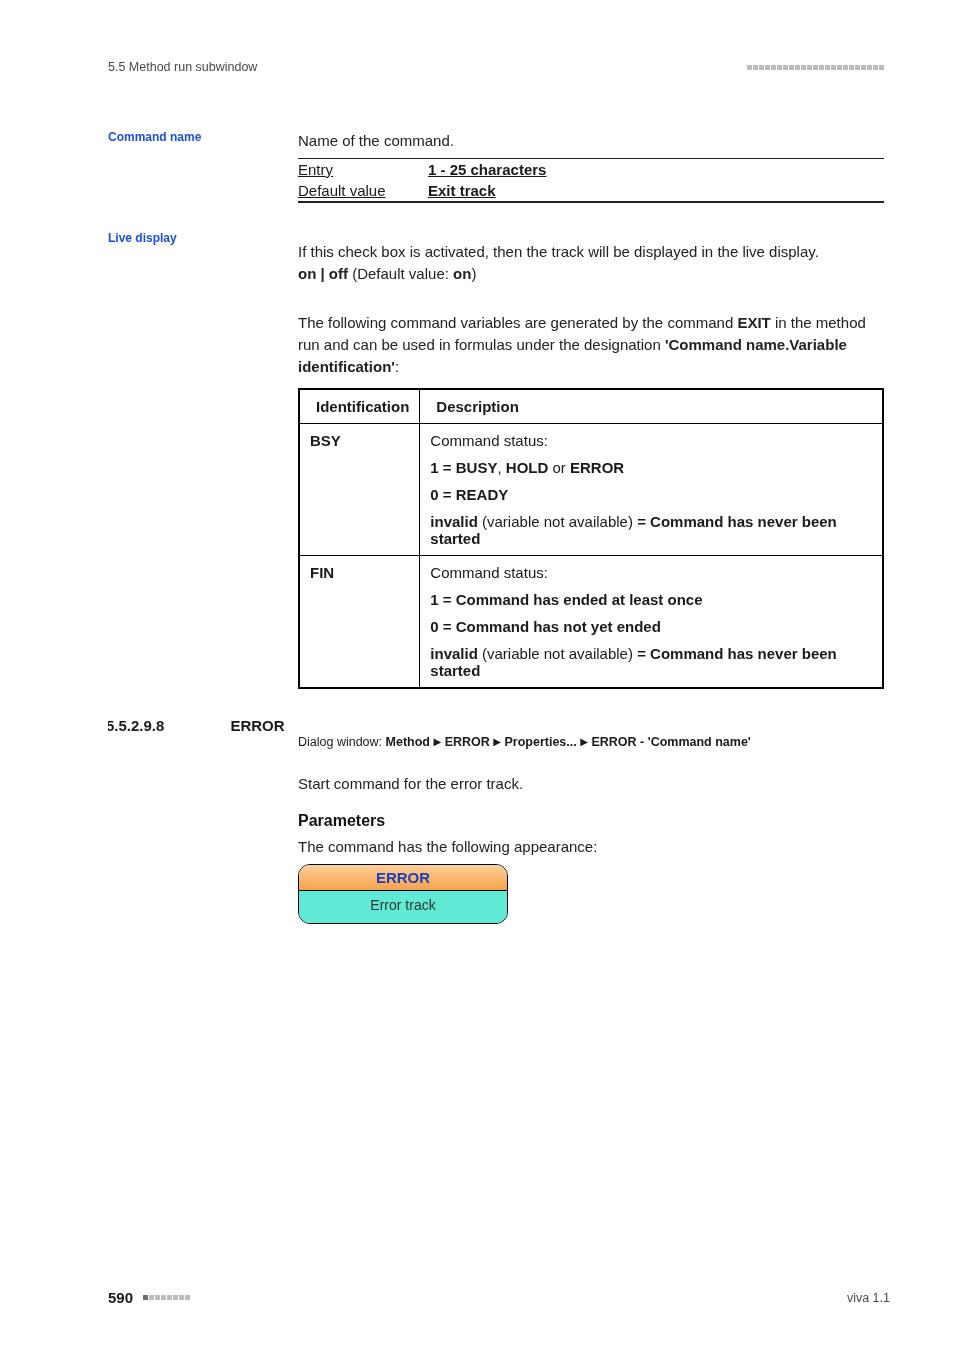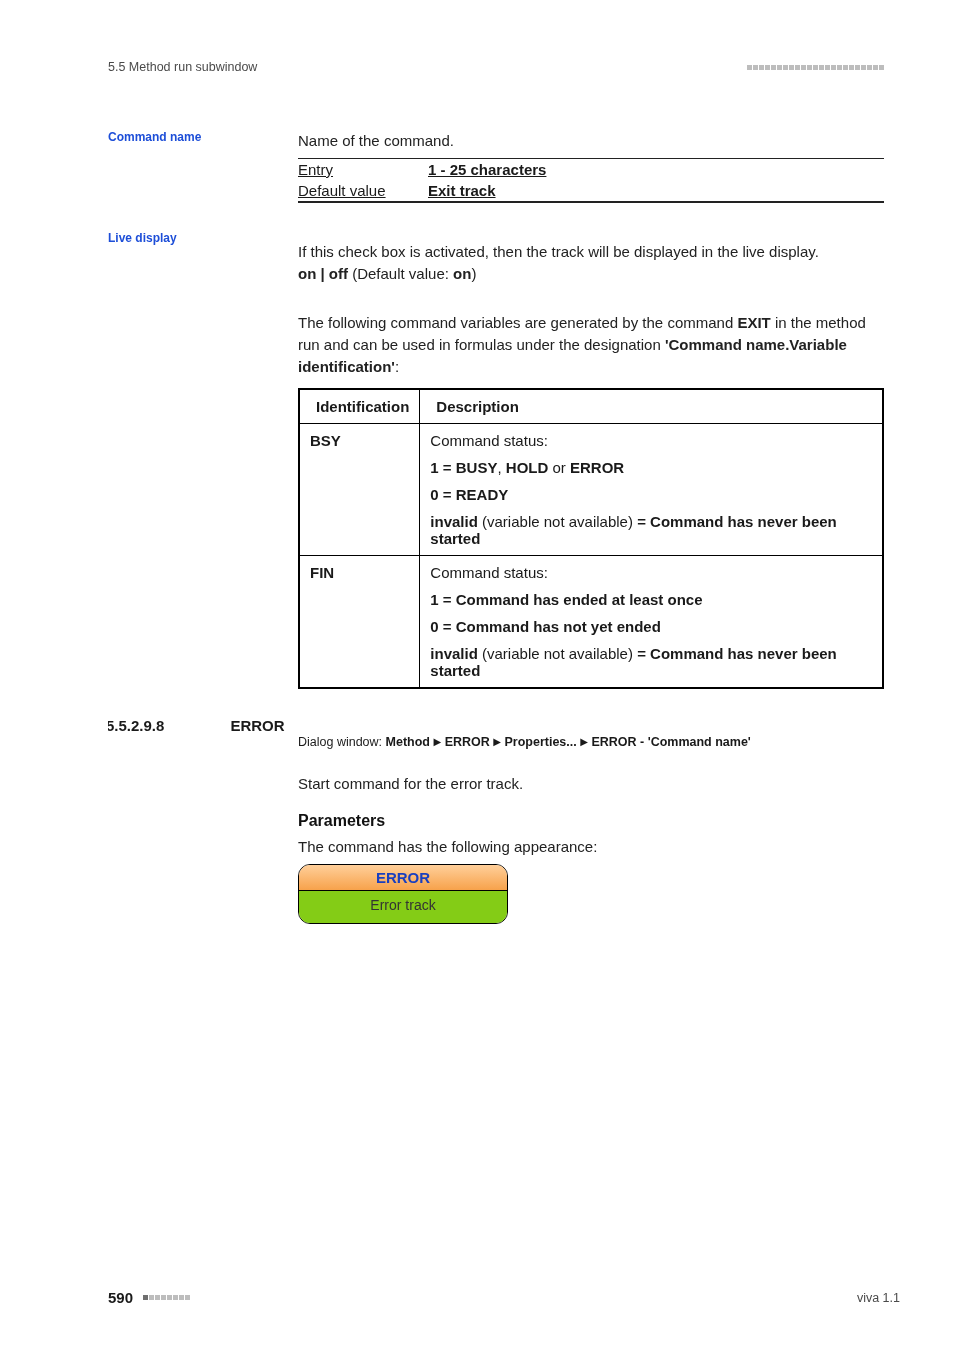--- a/index.html
+++ b/index.html
@@ -37,23 +37,23 @@
   .cv-table td p:last-child { margin-bottom: 0; }
 
   .sec-num { font-weight: 700; font-size: 15px; width: 120px; display: inline-block; }
   .sec-title { font-weight: 700; font-size: 15px; }
   .section-head { margin-left: -2px; }
   .dialog-line { font-size: 12.5px; margin-bottom: 24px; }
   .dialog-line .tri { font-size: 10px; vertical-align: 1px; }
 
   .error-cmd { border: 1.5px solid #000; border-radius: 12px; width: 210px; overflow: hidden; margin-top: 6px; }
   .error-cmd .top { background: linear-gradient(#ffcf9a, #f7a24b); color: #1a3fbf; font-weight: 700; text-align: center; padding: 4px 0; font-size: 15px; border-bottom: 1px solid #000; }
-  .error-cmd .bottom { background: #84cc16; text-align: center; padding: 6px 0 10px; font-size: 14px; color: #333; }
-
-  .footer { position: absolute; left: 108px; right: 54px; bottom: 44px; display: flex; justify-content: space-between; align-items: center; }
+  .error-cmd .bottom { background: #5eead4; text-align: center; padding: 6px 0 10px; font-size: 14px; color: #333; }
+
+  .footer { position: absolute; left: 108px; right: 64px; bottom: 44px; display: flex; justify-content: space-between; align-items: center; }
   .footer .pn { font-weight: 700; font-size: 15px; }
   .footer-marks { display: flex; gap: 1px; margin-left: 10px; }
   .footer-marks span { width: 5px; height: 5px; background: #bdbdbd; }
   .footer-marks span.dark { background: #6f6f6f; }
   .footer .pn-wrap { display: flex; align-items: center; }
   .footer .ver { font-size: 12.5px; color: #4a4a4a; }
 
   b { font-weight: 700; }
 </style>
 </head>

